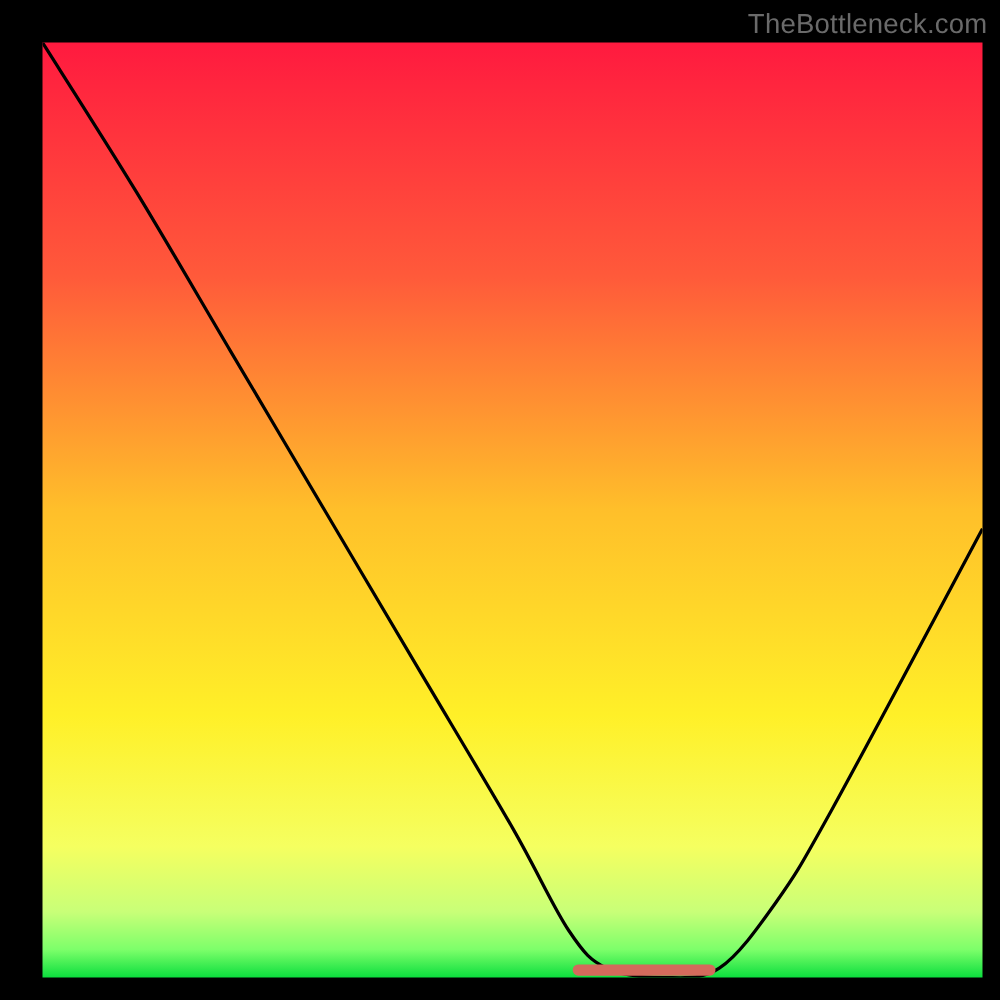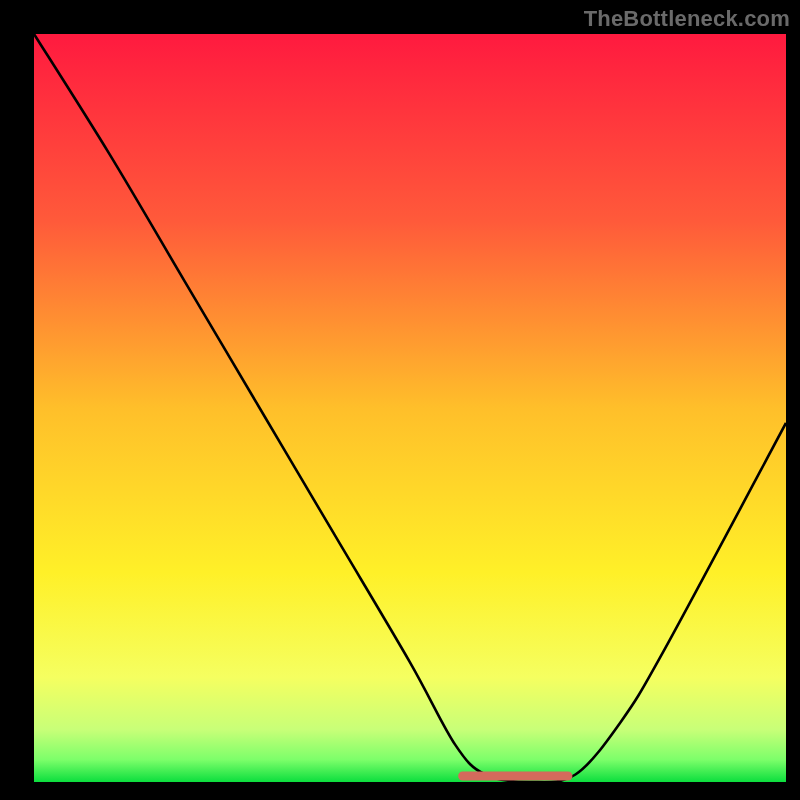--- a/index.html
+++ b/index.html
@@ -16,21 +16,21 @@
     width: 800px;
     height: 800px;
     background: #000;
   }
   .watermark {
     position: absolute;
     top: 6px;
     right: 10px;
     color: #6a6a6a;
     font-size: 22px;
-    font-weight: 700;
+    font-weight: 400;
     letter-spacing: 0.2px;
     z-index: 5;
     user-select: none;
   }
   svg {
     position: absolute;
     left: 0;
     top: 0;
   }
 </style>

